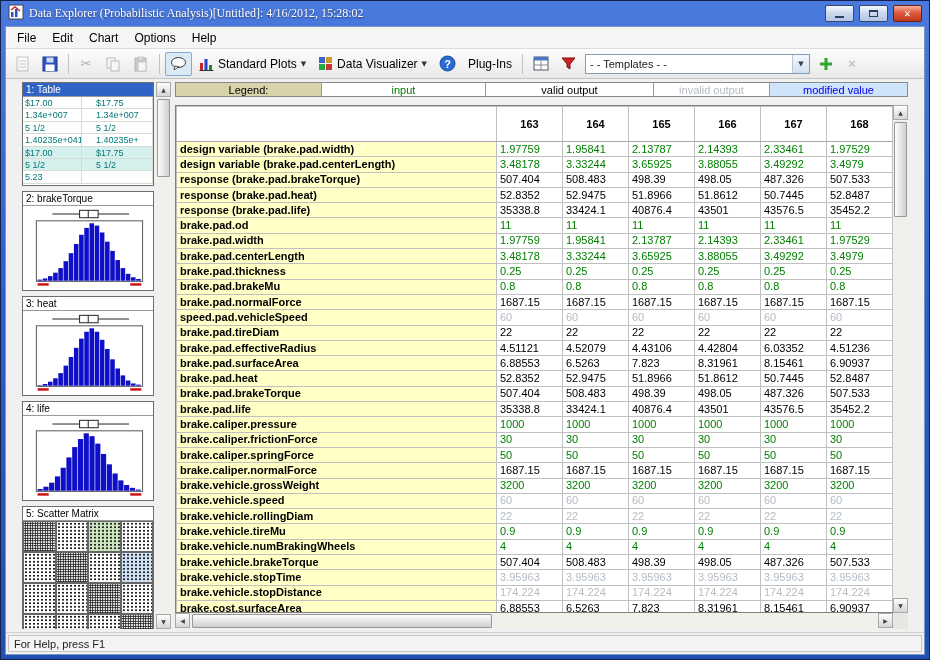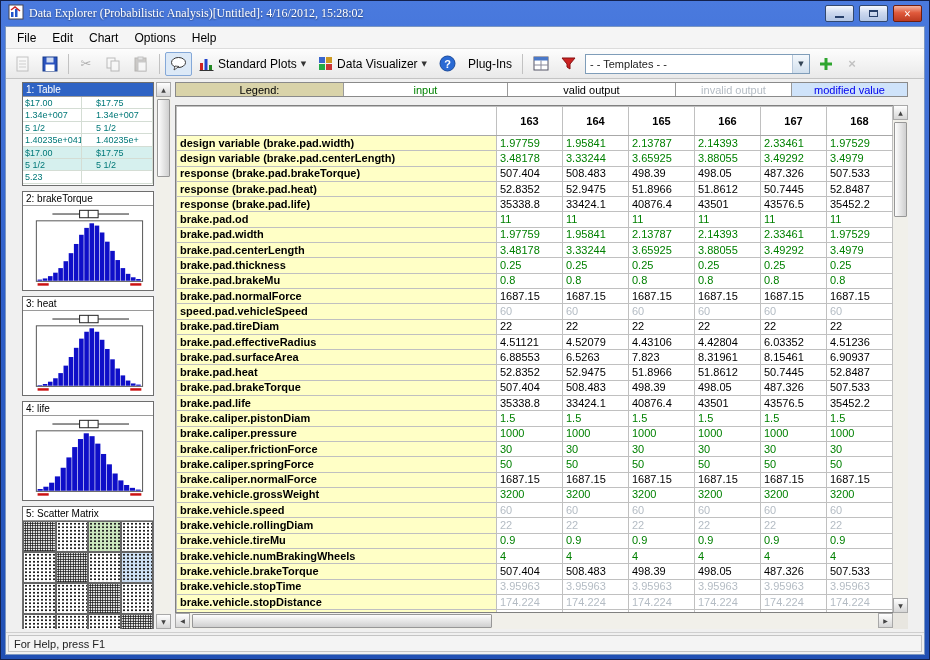--- a/index.html
+++ b/index.html
@@ -66,29 +66,29 @@
   .sb-thumb.v{left:1px;right:1px;top:2px;height:78px;}
   .sb-thumb.h{top:1px;bottom:1px;left:2px;width:300px;background:linear-gradient(#fdfdfd,#cfcfcf);}
   .side-sb{margin-left:2px;}
   .sb-corner{background:#e8e6e0;}
 
   
   .main{flex:1;margin-left:4px;display:flex;flex-direction:column;overflow:hidden;}
   .legend-bar{height:15px;display:flex;border:1px solid #8a8a8a;font-size:11px;flex:none;background:#fff;}
   .legend-cell{display:flex;align-items:center;justify-content:center;border-right:1px solid #9a9a9a;
     background:#fff;white-space:nowrap;overflow:hidden;}
-  .legend-cell.label{width:168px;background:#d9d3a9;flex:none;}
+  .legend-cell.label{width:146px;background:#d9d3a9;flex:none;}
   .lg0{width:164px;flex:none;} .lg1{width:168px;flex:none;} .lg2{width:116px;flex:none;} .lg3{flex:1;border-right:none;}
 
   .table-zone{flex:1;margin-top:8px;display:grid;grid-template-columns:1fr 15px;grid-template-rows:1fr 16px;overflow:hidden;}
   .tviewport{overflow:hidden;background:#fff;border:1px solid #808080;border-right:none;}
   table.data{border-collapse:collapse;width:100%;table-layout:fixed;}
   table.data th,table.data td{border:1px solid #c0c0c0;font-size:11px;height:15.3px;line-height:13px;
     padding:0 3px;overflow:hidden;white-space:nowrap;text-align:left;}
-  table.data thead th{font-weight:bold;text-align:center;height:29px;background:#fff;border-bottom:1px solid #a8a8a8;}
+  table.data thead th{font-weight:bold;text-align:center;height:35px;background:#fff;border-bottom:1px solid #a8a8a8;}
   td.ncell{background:#ffffc6;font-weight:bold;}
   td.vcell.input{color:#008000;}
   td.vcell.valid{color:#000;}
   td.vcell.invalid{color:#b4bcc4;}
 
   .statusbar{height:22px;border-top:1px solid #cfcfcf;background:#f0f0f0;display:flex;align-items:center;padding:2px;flex:none;}
   .status-field{flex:1;height:17px;border:1px solid #c4c4c4;background:#f4f4f4;display:flex;align-items:center;
     padding-left:5px;font-size:11px;color:#222;}
 </style>
 </head>
@@ -586,29 +586,20 @@
                   <tr>
                     <td class="ncell">brake.pad.life</td>
                     <td class="vcell valid">35338.8</td>
                     <td class="vcell valid">33424.1</td>
                     <td class="vcell valid">40876.4</td>
                     <td class="vcell valid">43501</td>
                     <td class="vcell valid">43576.5</td>
                     <td class="vcell valid">35452.2</td>
                   </tr>
                   <tr>
-                    <td class="ncell">brake.caliper.pistonDiam</td>
-                    <td class="vcell input">1.5</td>
-                    <td class="vcell input">1.5</td>
-                    <td class="vcell input">1.5</td>
-                    <td class="vcell input">1.5</td>
-                    <td class="vcell input">1.5</td>
-                    <td class="vcell input">1.5</td>
-                  </tr>
-                  <tr>
                     <td class="ncell">brake.caliper.pressure</td>
                     <td class="vcell input">1000</td>
                     <td class="vcell input">1000</td>
                     <td class="vcell input">1000</td>
                     <td class="vcell input">1000</td>
                     <td class="vcell input">1000</td>
                     <td class="vcell input">1000</td>
                   </tr>
                   <tr>
                     <td class="ncell">brake.caliper.frictionForce</td>

